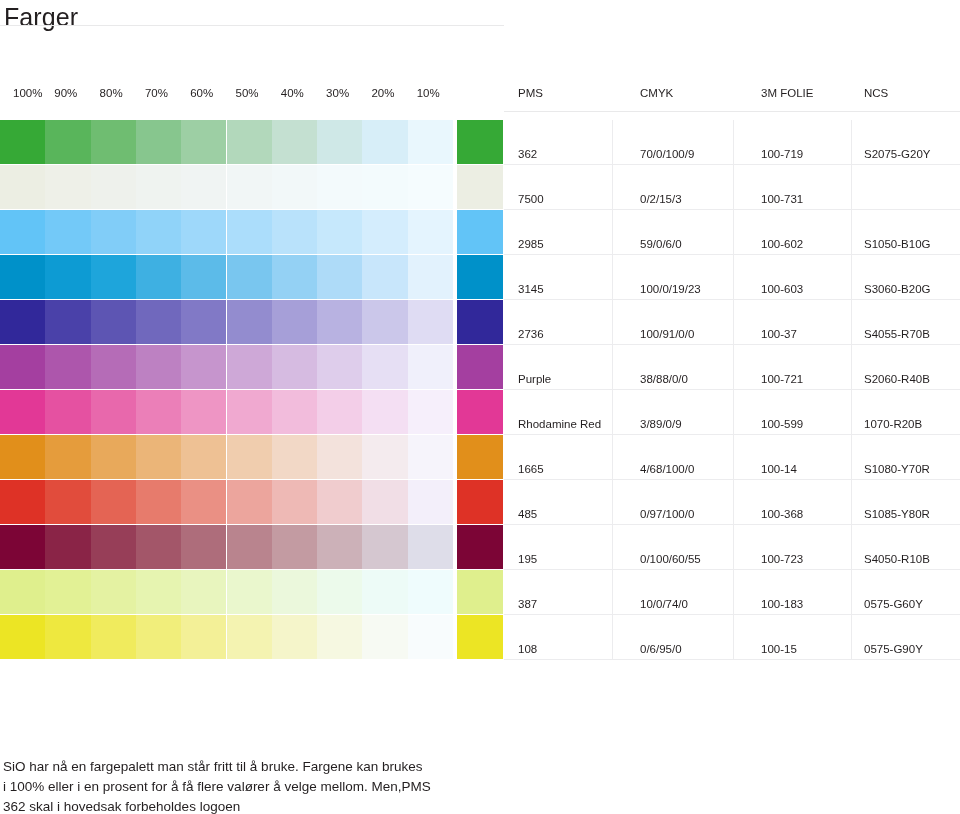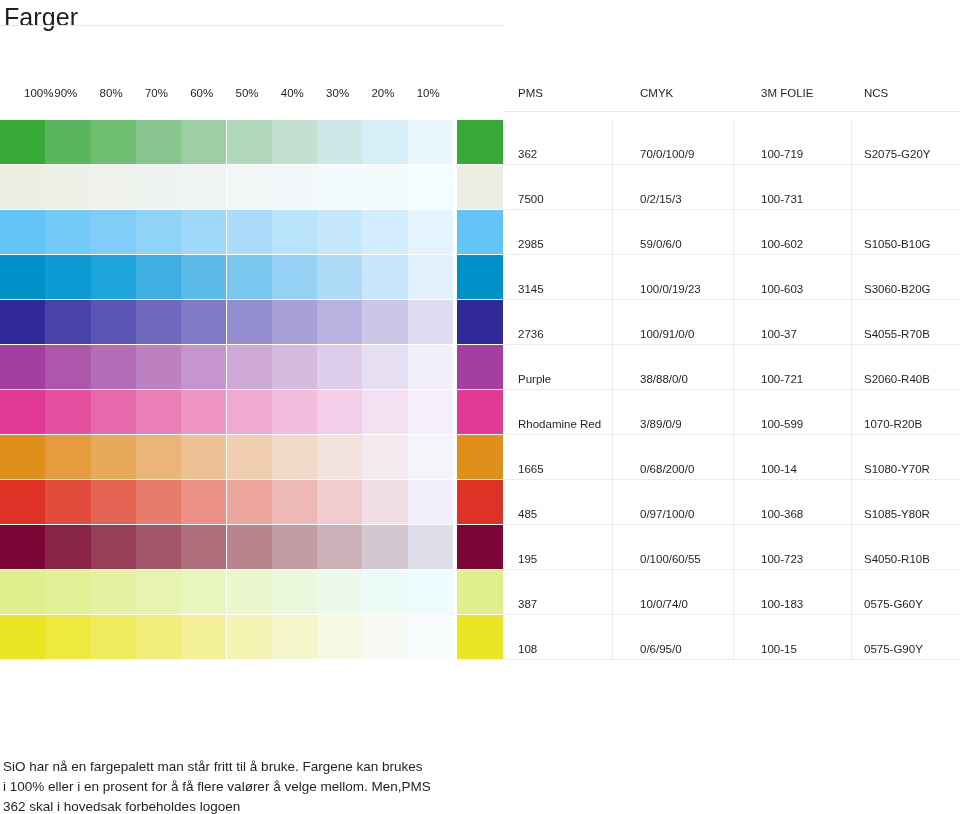--- a/index.html
+++ b/index.html
@@ -149,21 +149,21 @@
   }
 </style>
 </head>
 <body>
 
 <div id="page">
 
   <div id="page-title">Farger</div>
 
   <div id="pct-header">
-      <div class="pct-label" style="left: 24px;">100%</div>
+      <div class="pct-label" style="left: 13px;">100%</div>
       <div class="pct-label" style="left: 54.3px;">90%</div>
       <div class="pct-label" style="left: 99.6px;">80%</div>
       <div class="pct-label" style="left: 144.9px;">70%</div>
       <div class="pct-label" style="left: 190.2px;">60%</div>
       <div class="pct-label" style="left: 235.5px;">50%</div>
       <div class="pct-label" style="left: 280.8px;">40%</div>
       <div class="pct-label" style="left: 326.1px;">30%</div>
       <div class="pct-label" style="left: 371.4px;">20%</div>
       <div class="pct-label" style="left: 416.7px;">10%</div>
     </div>
@@ -397,21 +397,21 @@
         <div class="td c-pms">Rhodamine Red</div>
         <div class="td c-cmyk">3/89/0/9</div>
         <div class="td c-folie">100-599</div>
         <div class="td c-ncs">1070-R20B</div>
       </div>
       <div class="tr">
         <div class="col-div d1"></div>
         <div class="col-div d2"></div>
         <div class="col-div d3"></div>
         <div class="td c-pms">1665</div>
-        <div class="td c-cmyk">0/68/200/0</div>
+        <div class="td c-cmyk">4/68/100/0</div>
         <div class="td c-folie">100-14</div>
         <div class="td c-ncs">S1080-Y70R</div>
       </div>
       <div class="tr">
         <div class="col-div d1"></div>
         <div class="col-div d2"></div>
         <div class="col-div d3"></div>
         <div class="td c-pms">485</div>
         <div class="td c-cmyk">0/97/100/0</div>
         <div class="td c-folie">100-368</div>

